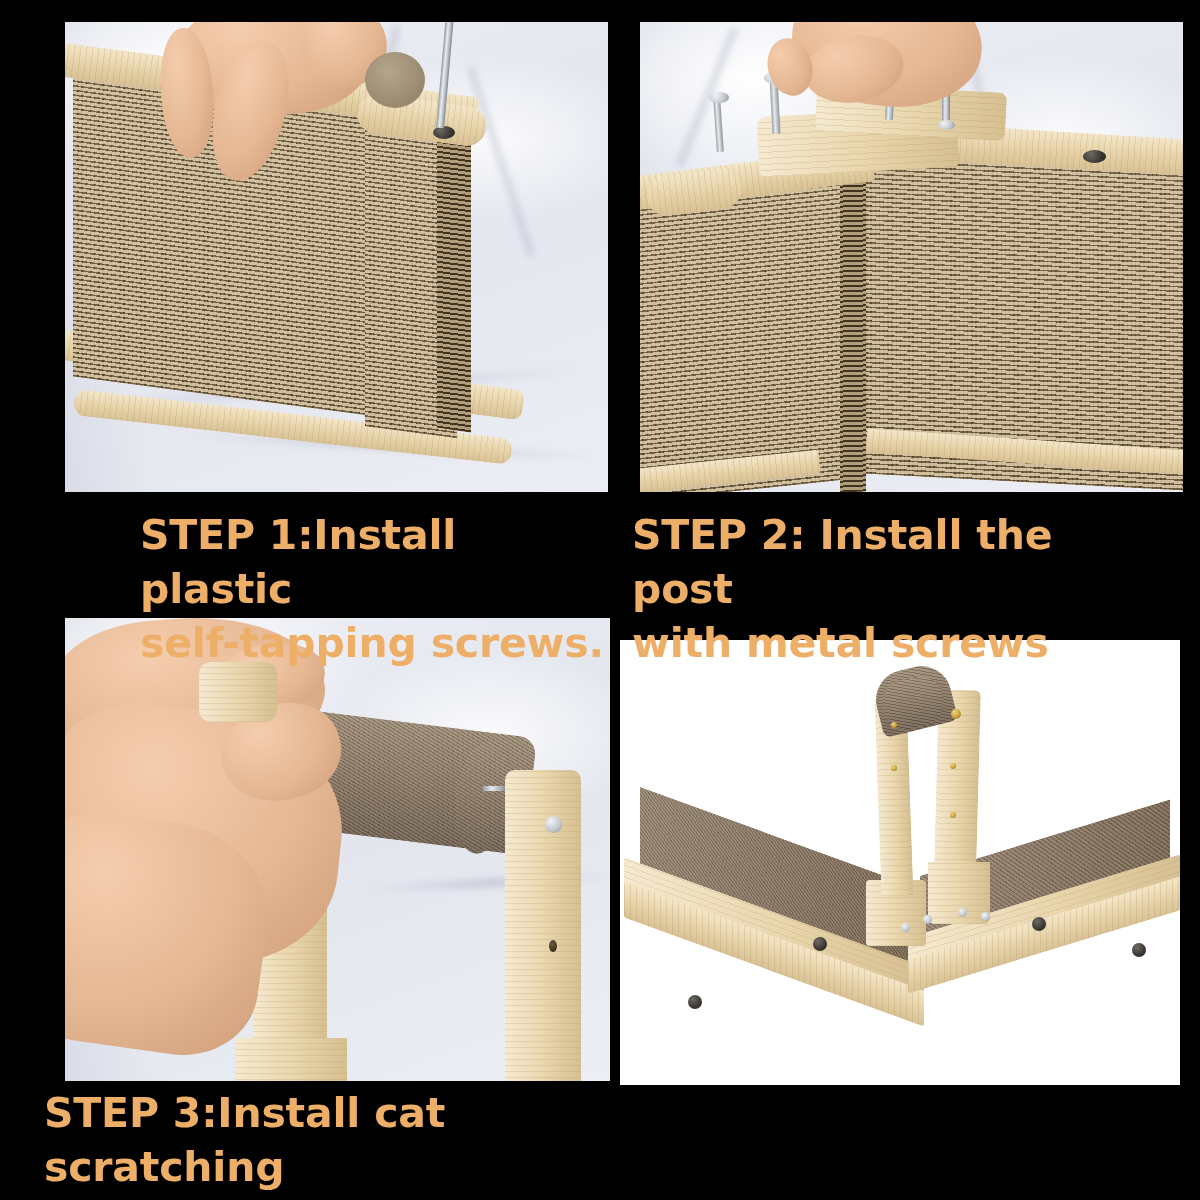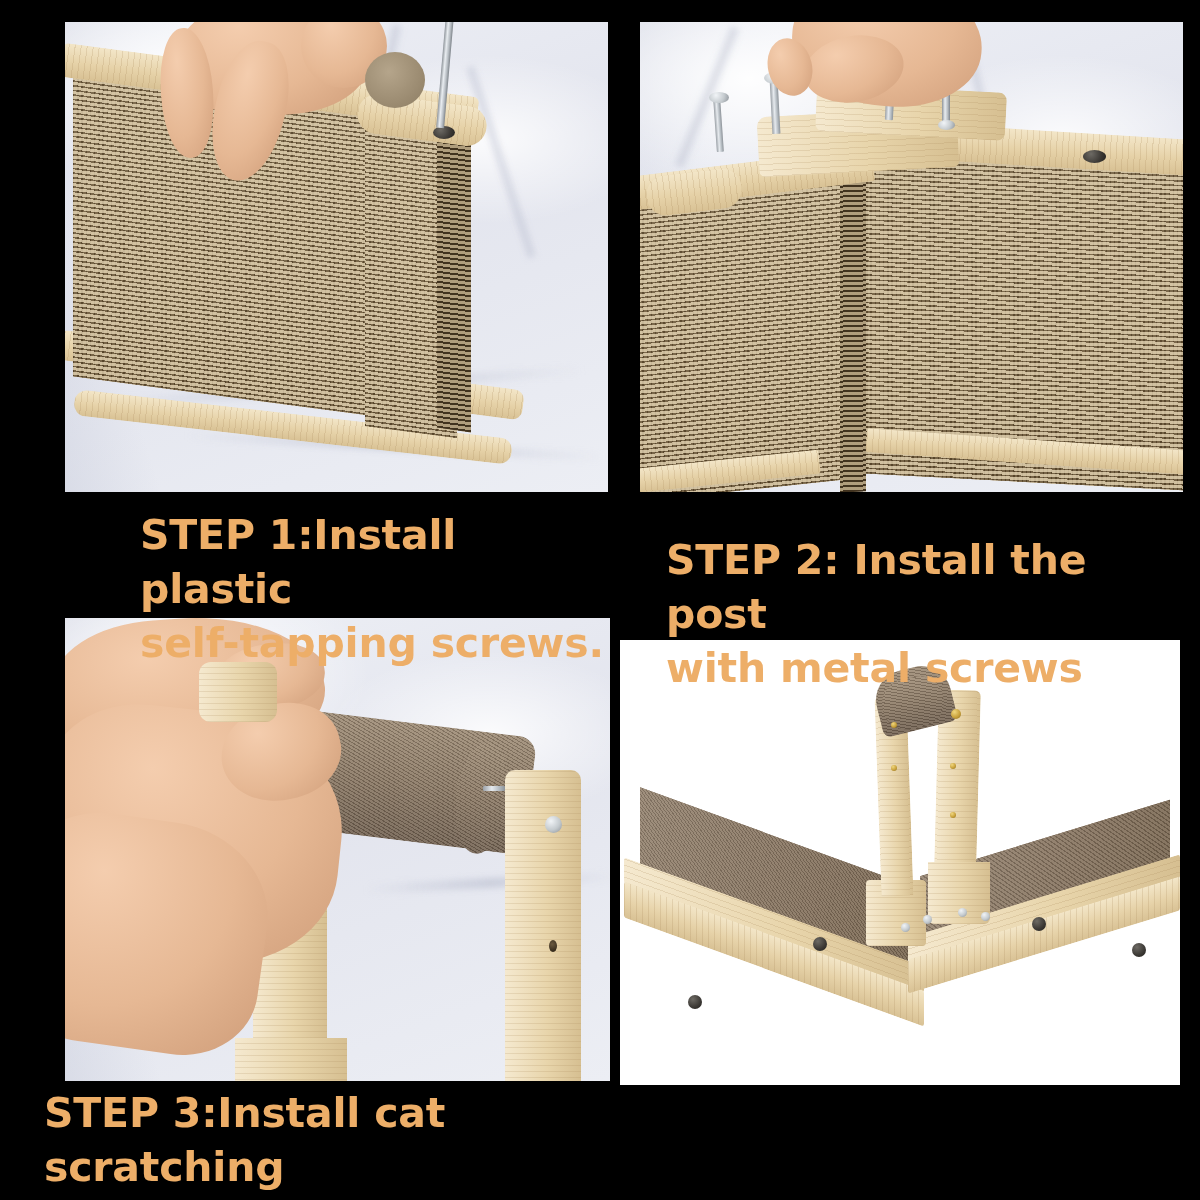--- a/index.html
+++ b/index.html
@@ -157,21 +157,21 @@
     position: absolute;
     font-family: "DejaVu Sans", sans-serif;
     font-weight: bold;
     font-size: 41px;
     line-height: 1.32;
     color: #edae68;
     letter-spacing: -0.2px;
     white-space: pre-line;
   }
   #caption-1 { left: 140px; top: 508px; width: 470px; }
-  #caption-2 { left: 666px; top: 508px; width: 500px; margin-top: 25px; }
+  #caption-2 { left: 632px; top: 508px; width: 500px; }
   #caption-3 { left: 44px;  top: 1086px; width: 600px; }
   #caption-4 { left: 849px; top: 1082px; width: 300px; }
 </style>
 </head>
 <body>
 
 <div class="sheet">
 
   <div class="panel" id="panel-1">
     <div class="cloth-bg"></div>

